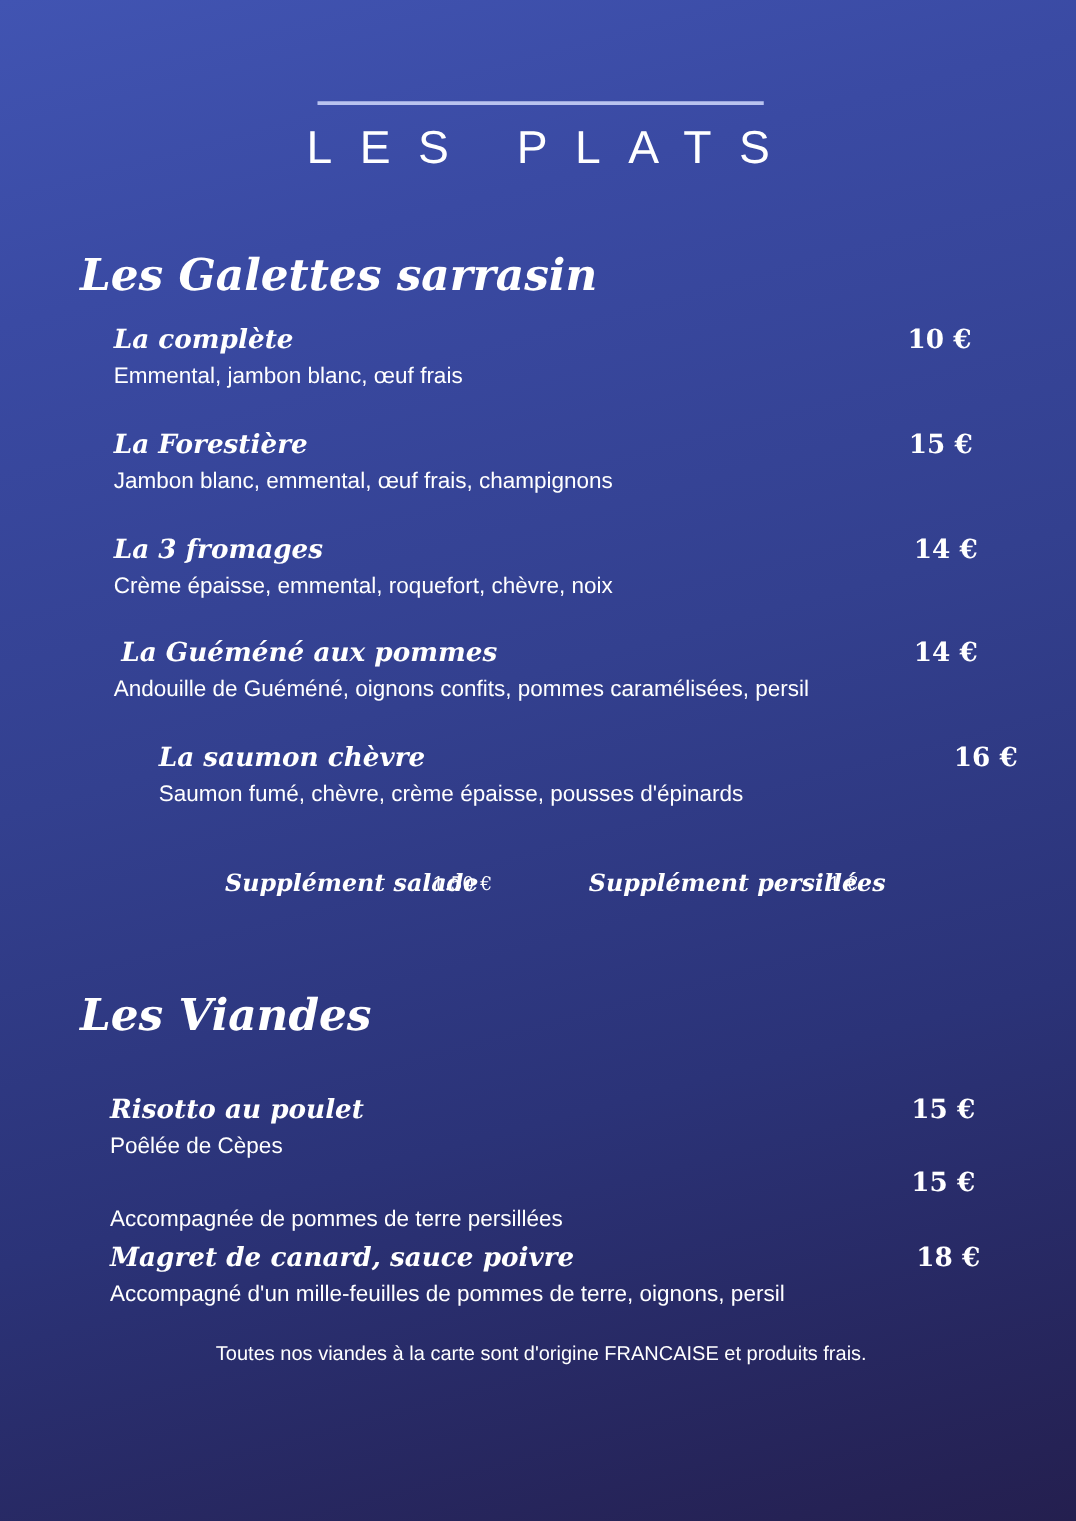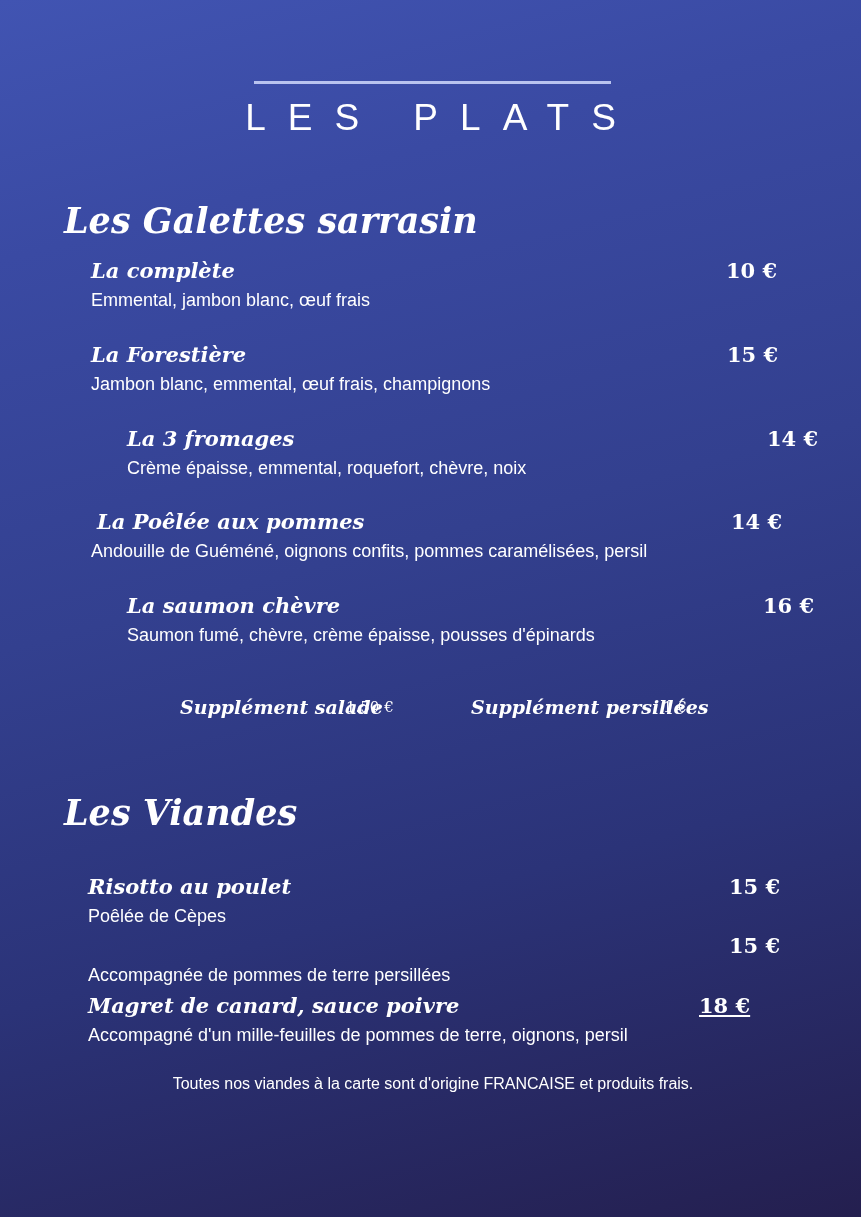--- a/index.html
+++ b/index.html
@@ -43,27 +43,27 @@
 <div class="item" style="top:258px;">
   <span class="item-name" style="left:91px;">La complète</span>
   <span class="item-desc" style="left:91px;">Emmental, jambon blanc, œuf frais</span>
   <span class="item-price" style="left:726px;">10 €</span>
 </div>
 <div class="item" style="top:342px;">
   <span class="item-name" style="left:91px;">La Forestière</span>
   <span class="item-desc" style="left:91px;">Jambon blanc, emmental, œuf frais, champignons</span>
   <span class="item-price" style="left:727px;">15 €</span>
 </div>
-<div class="item" style="top:426px;margin-left:36px;">
+<div class="item" style="top:426px;">
   <span class="item-name" style="left:91px;">La 3 fromages</span>
   <span class="item-desc" style="left:91px;">Crème épaisse, emmental, roquefort, chèvre, noix</span>
   <span class="item-price" style="left:731px;">14 €</span>
 </div>
 <div class="item" style="top:509px;">
-  <span class="item-name" style="left:97px;">La Poêlée aux pommes</span>
+  <span class="item-name" style="left:97px;">La Guéméné aux pommes</span>
   <span class="item-desc" style="left:91px;">Andouille de Guéméné, oignons confits, pommes caramélisées, persil</span>
   <span class="item-price" style="left:731px;">14 €</span>
 </div>
 <div class="item" style="top:593px;margin-left:36px;">
   <span class="item-name" style="left:91px;">La saumon chèvre</span>
   <span class="item-desc" style="left:91px;">Saumon fumé, chèvre, crème épaisse, pousses d'épinards</span>
   <span class="item-price" style="left:727px;">16 €</span>
 </div>
 
 <span class="supp" style="left:180px;">Supplément salade</span>
@@ -78,16 +78,16 @@
   <span class="item-desc" style="left:88px;">Poêlée de Cèpes</span>
   <span class="item-price" style="left:729px;">15 €</span>
 </div>
 <div class="item" style="top:933px;">
   <span class="item-desc" style="left:88px;">Accompagnée de pommes de terre persillées</span>
   <span class="item-price" style="left:729px;">15 €</span>
 </div>
 <div class="item" style="top:993px;">
   <span class="item-name" style="left:88px;">Magret de canard, sauce poivre</span>
   <span class="item-desc" style="left:88px;">Accompagné d'un mille-feuilles de pommes de terre, oignons, persil</span>
-  <span class="item-price" style="left:699px;text-decoration:underline;">18 €</span>
+  <span class="item-price" style="left:733px;">18 €</span>
 </div>
 
 <div class="footnote">Toutes nos viandes à la carte sont d'origine FRANCAISE et produits frais.</div>
 
 </body></html>

